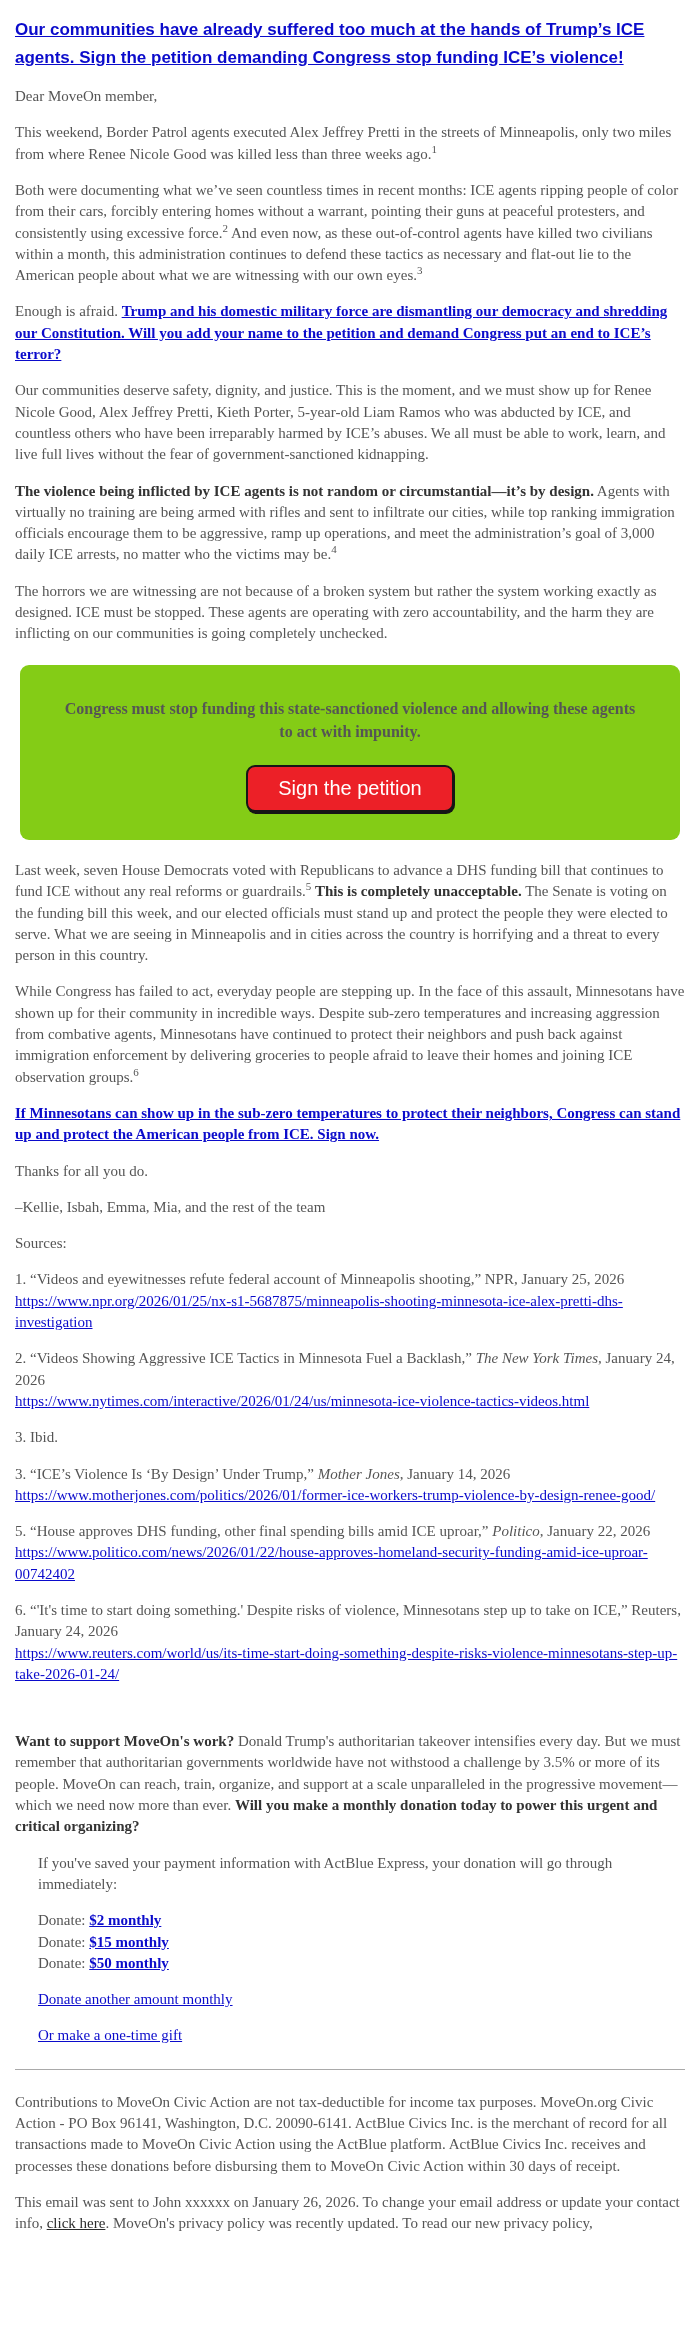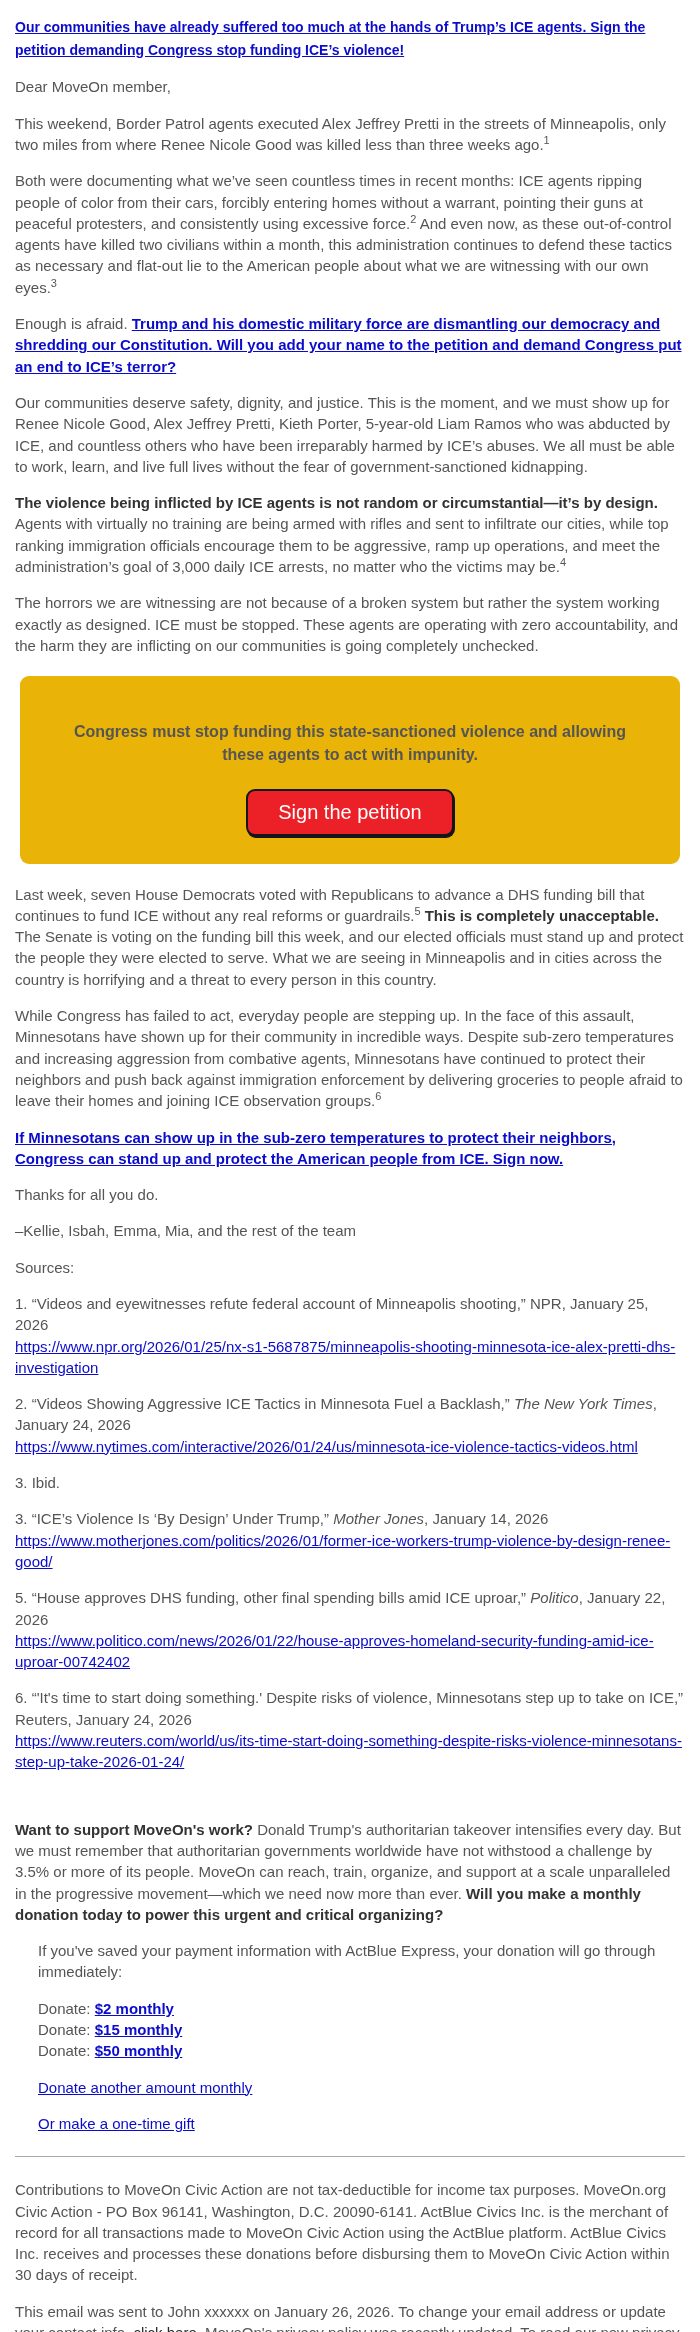--- a/index.html
+++ b/index.html
@@ -11,40 +11,40 @@
     font-family:"Liberation Sans", sans-serif;
     box-sizing:border-box;
     display:flex;
     flex-direction:column;
   }
   .content{padding:16px 15px 0;flex:1;}
   .headline{
     display:block;
     color:#0b0bcb;
     font-weight:bold;
-    font-size:14px;
+    font-size:17px;
     line-height:1.62;
     text-decoration:underline;
     margin:0 0 14px;
     cursor:pointer;
   }
-  .content p{font-size:15px;line-height:1.42;color:#555555;margin:15px 0;}
+  .content p{font-size:15px;line-height:1.42;color:#555555;margin:15px 0;font-family:Liberation Serif, serif;}
   .content strong{color:#333333;margin-top:33px;}
   sup{font-size:11px;line-height:0;}
   a.lnk{color:#0b0bcb;text-decoration:underline;cursor:pointer;}
   a.lnk.b{font-weight:bold;}
   a.dark-lnk{color:#2b2b2b;text-decoration:underline;cursor:pointer;}
   .indent{margin-left:23px !important;}
   .gap-top{margin-top:46px !important;}
   .donate-lines{line-height:1.45;}
   .callout{
-    background:#eab308;
+    background:#84cc16;
     border-radius:9px;
     margin:20px 5px;
-    padding:44px 42px 28px;
+    padding:32px 42px 28px;
     text-align:center;
   }
   .callout-heading{
     font-weight:bold;
     color:#3a3a3a;
     font-size:16px !important;
     line-height:1.45 !important;
     margin:0 !important;
   }
   .sign-btn{

